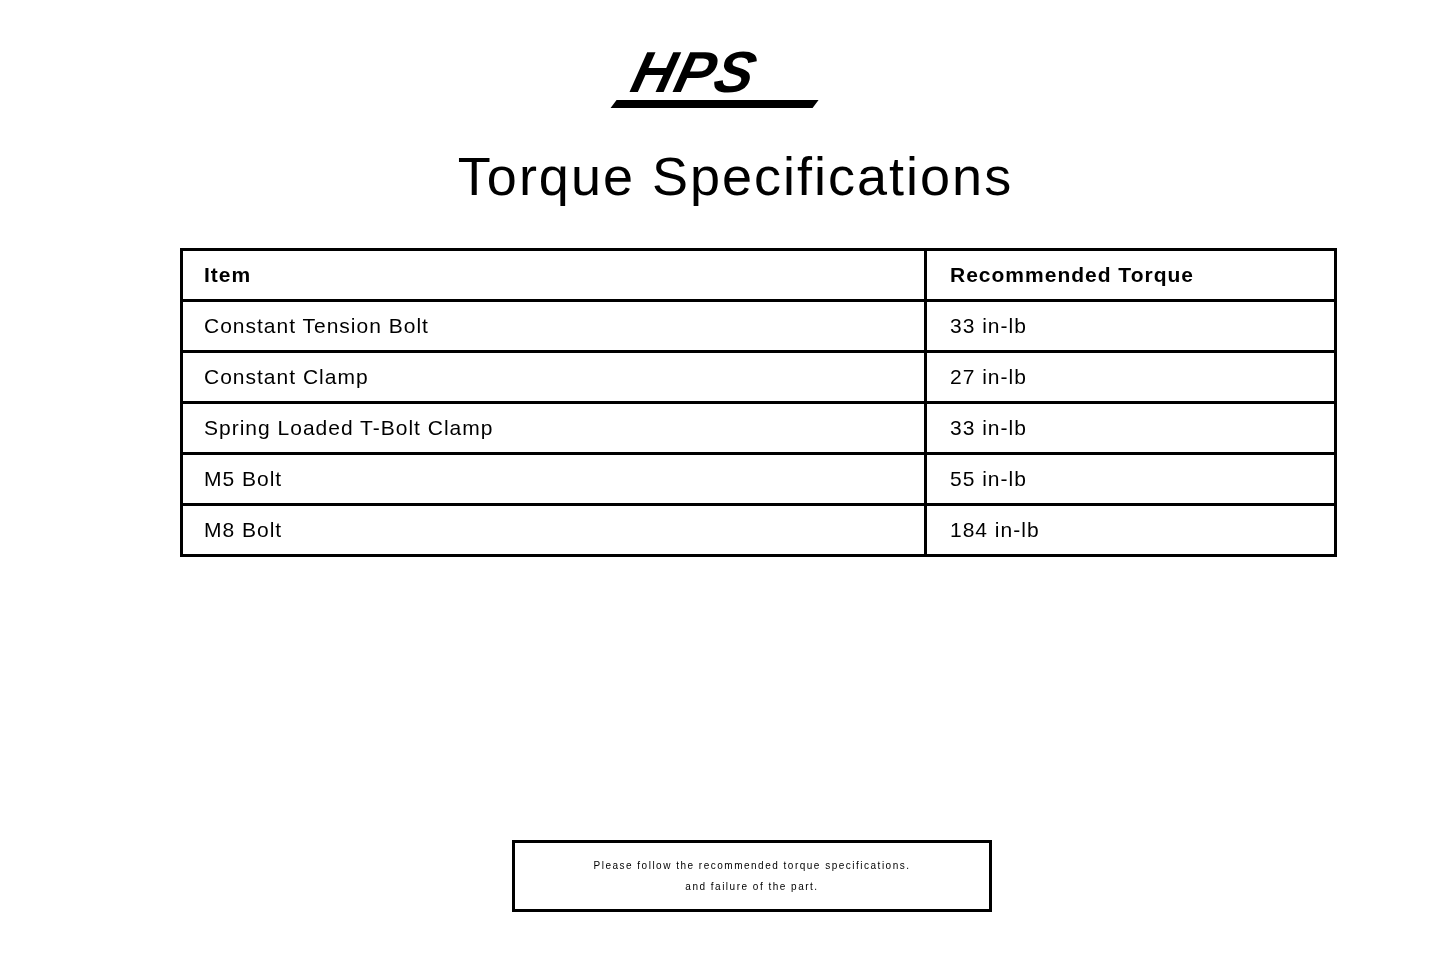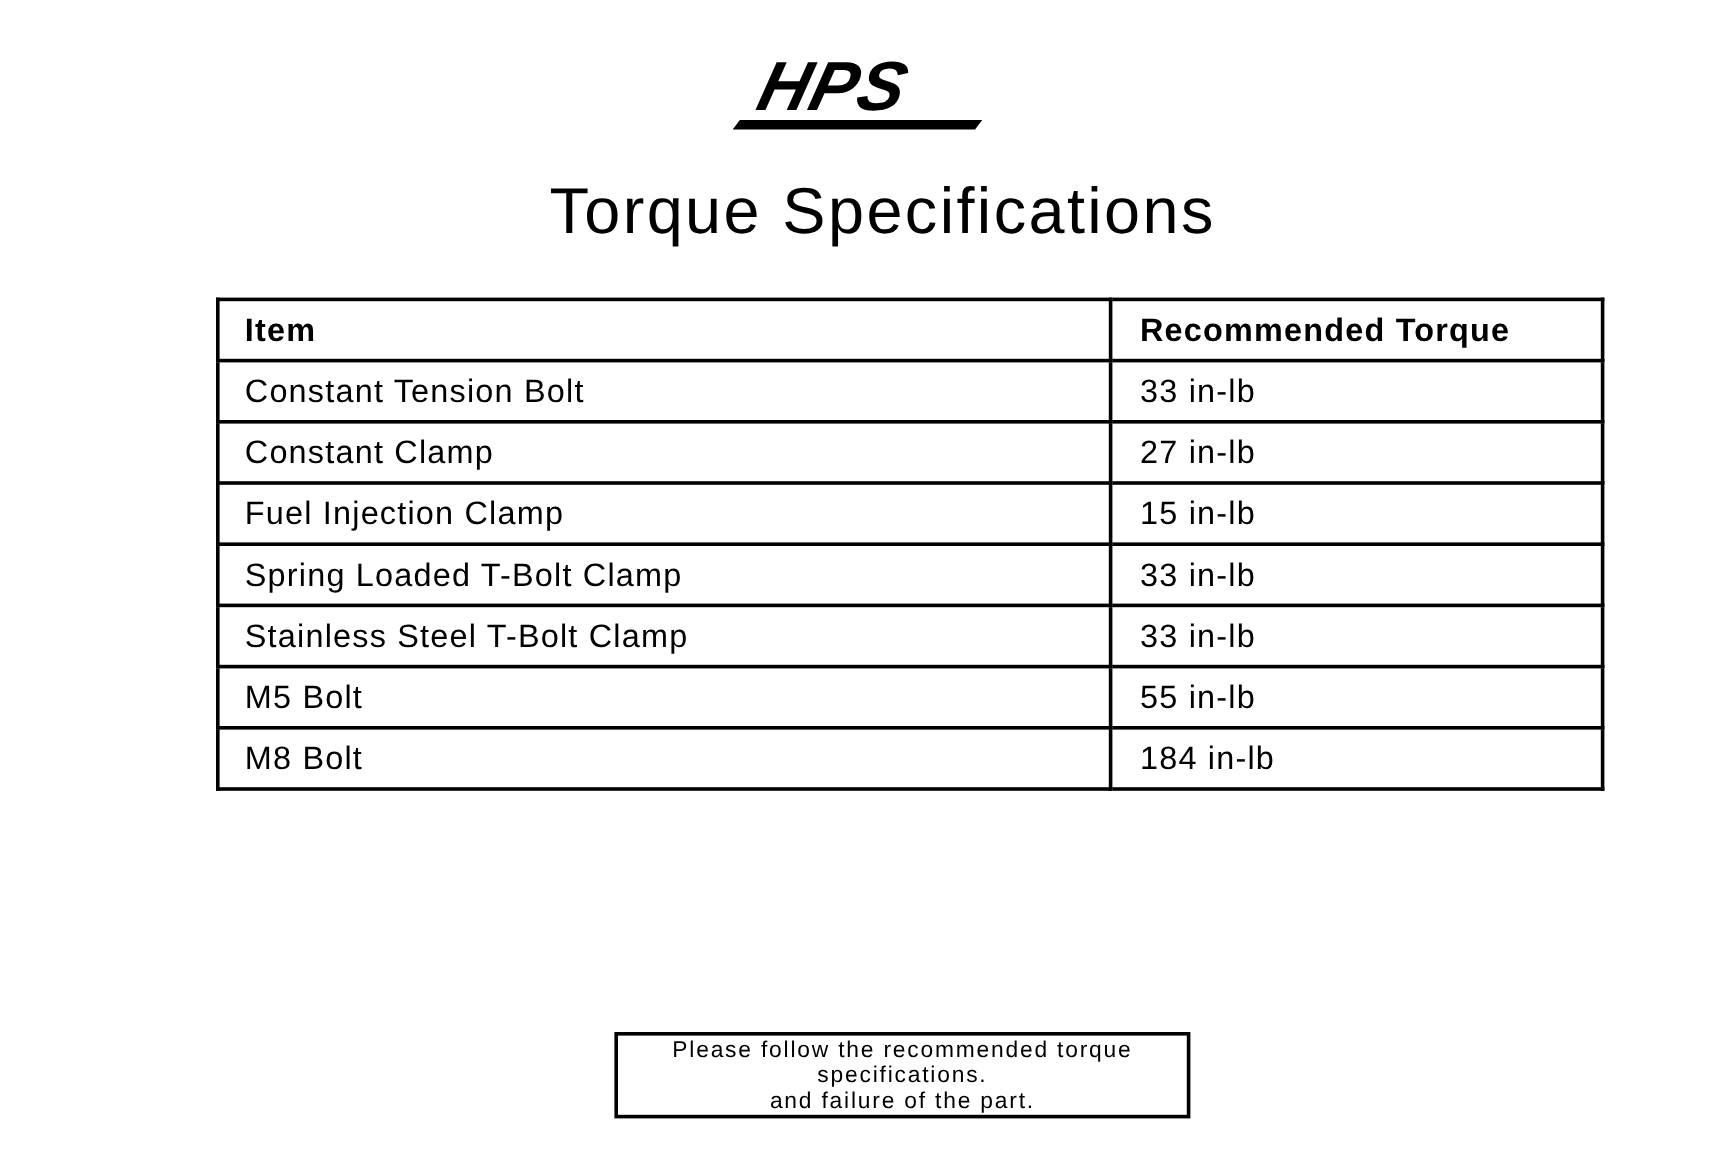--- a/index.html
+++ b/index.html
@@ -45,47 +45,47 @@
     top: 248px;
     width: 1110px;
     border-collapse: collapse;
     table-layout: fixed;
   }
   table.torque-table, table.torque-table th, table.torque-table td {
     border: 3px solid #000000;
   }
   table.torque-table th, table.torque-table td {
     height: 48px;
-    font-size: 27px;
+    font-size: 21px;
     letter-spacing: 1px;
     text-align: left;
     vertical-align: middle;
     padding: 0 0 0 21px;
     white-space: nowrap;
     overflow: hidden;
   }
   table.torque-table th {
     font-weight: 700;
   }
   table.torque-table .item-col { width: 720px; }
   table.torque-table .torque-col { width: 384px; padding-left: 23px; }
   .note-box {
     position: absolute;
     left: 512px;
-    top: 860px;
+    top: 840px;
     width: 480px;
     height: 72px;
     border: 3px solid #000000;
     box-sizing: border-box;
     display: flex;
     flex-direction: column;
     justify-content: center;
     align-items: center;
     text-align: center;
-    font-size: 19px;
+    font-size: 10px;
     letter-spacing: 1.5px;
     line-height: 21px;
   }
   .note-line { display: block; }
 </style>
 </head>
 <body>
 
 <div class="page">
 
@@ -110,29 +110,21 @@
     <tbody>
         <tr>
           <td class="item-col">Constant Tension Bolt</td>
           <td class="torque-col">33 in-lb</td>
         </tr>
         <tr>
           <td class="item-col">Constant Clamp</td>
           <td class="torque-col">27 in-lb</td>
         </tr>
         <tr>
-          <td class="item-col">Fuel Injection Clamp</td>
-          <td class="torque-col">15 in-lb</td>
-        </tr>
-        <tr>
           <td class="item-col">Spring Loaded T-Bolt Clamp</td>
-          <td class="torque-col">33 in-lb</td>
-        </tr>
-        <tr>
-          <td class="item-col">Stainless Steel T-Bolt Clamp</td>
           <td class="torque-col">33 in-lb</td>
         </tr>
         <tr>
           <td class="item-col">M5 Bolt</td>
           <td class="torque-col">55 in-lb</td>
         </tr>
         <tr>
           <td class="item-col">M8 Bolt</td>
           <td class="torque-col">184 in-lb</td>
         </tr>

